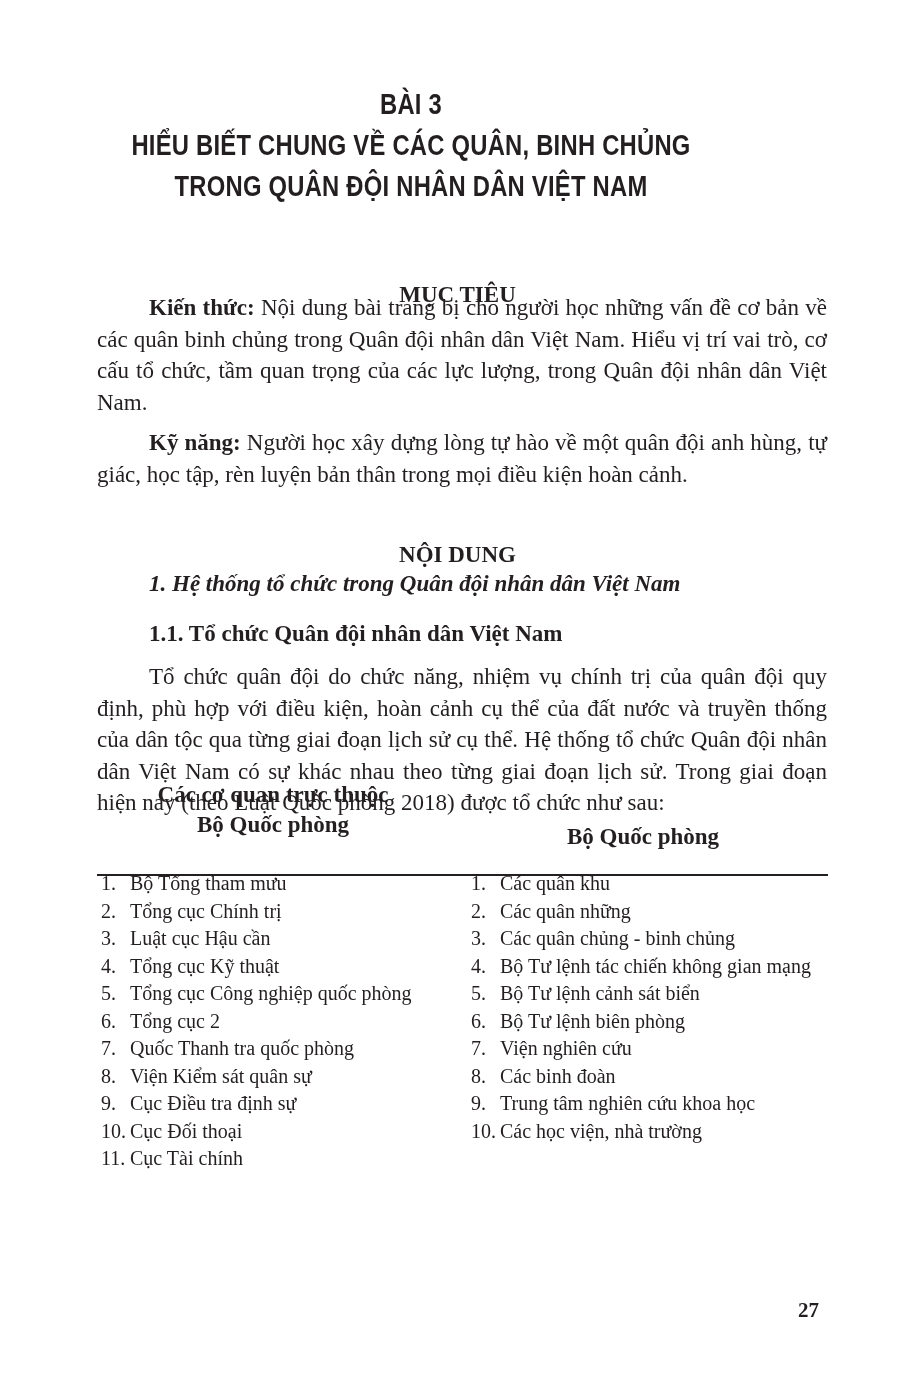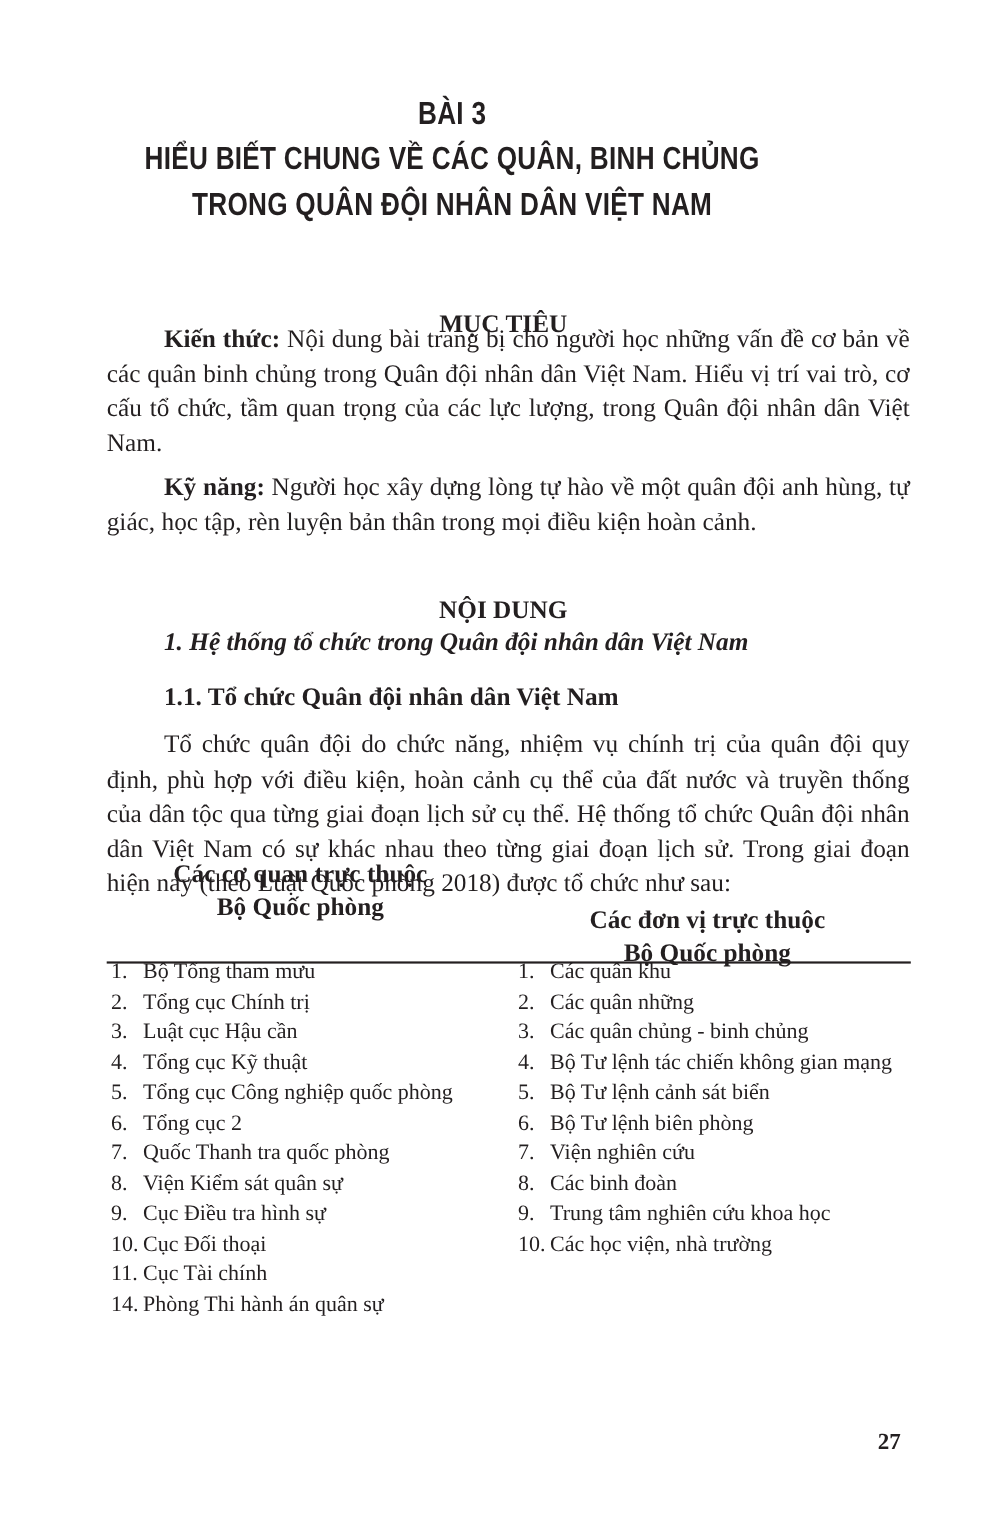--- a/index.html
+++ b/index.html
@@ -39,21 +39,20 @@
 <div class="subhead" style="top:571px;font-style:italic;">1. Hệ thống tổ chức trong Quân đội nhân dân Việt Nam</div>
 <div class="subhead" style="top:621px;">1.1. Tổ chức Quân đội nhân dân Việt Nam</div>
 
 <div class="para" style="top:661px;"><span class="indent"></span><span>Tổ chức quân đội do chức năng, nhiệm vụ chính trị của quân đội quy định, phù hợp với điều kiện, hoàn cảnh cụ thể của đất nước và truyền thống của dân tộc qua từng giai đoạn lịch sử cụ thể. Hệ thống tổ chức Quân đội nhân dân Việt Nam có sự khác nhau theo từng giai đoạn lịch sử. Trong giai đoạn hiện nay (theo Luật Quốc phòng 2018) được tổ chức như sau:</span></div>
 
 <div class="col-head" style="left:97px; width:352px; top:780px;">
   <div>Các cơ quan trực thuộc</div>
   <div>Bộ Quốc phòng</div>
 </div>
 <div class="col-head" style="left:463px; width:360px; top:822px;">
-  <div>Các đơn vị trực thuộc</div>
   <div>Bộ Quốc phòng</div>
 </div>
 
 <div class="rule"></div>
 
 <ul class="list" id="left-list" style="left:101px; width:343px; top:870px;">
     <li>
       <span class="num">1.</span>
       <span class="txt">Bộ Tổng tham mưu</span>
     </li>
@@ -80,33 +79,29 @@
     <li>
       <span class="num">7.</span>
       <span class="txt">Quốc Thanh tra quốc phòng</span>
     </li>
     <li>
       <span class="num">8.</span>
       <span class="txt">Viện Kiểm sát quân sự</span>
     </li>
     <li>
       <span class="num">9.</span>
-      <span class="txt">Cục Điều tra hình sự</span>
+      <span class="txt">Cục Điều tra định sự</span>
     </li>
     <li>
       <span class="num">10.</span>
       <span class="txt">Cục Đối thoại</span>
     </li>
     <li>
       <span class="num">11.</span>
       <span class="txt">Cục Tài chính</span>
-    </li>
-    <li>
-      <span class="num">14.</span>
-      <span class="txt">Phòng Thi hành án quân sự</span>
     </li>
   </ul>
 <ul class="list" id="right-list" style="left:471px; width:343px; top:870px;">
     <li>
       <span class="num">1.</span>
       <span class="txt">Các quân khu</span>
     </li>
     <li>
       <span class="num">2.</span>
       <span class="txt">Các quân những</span>

